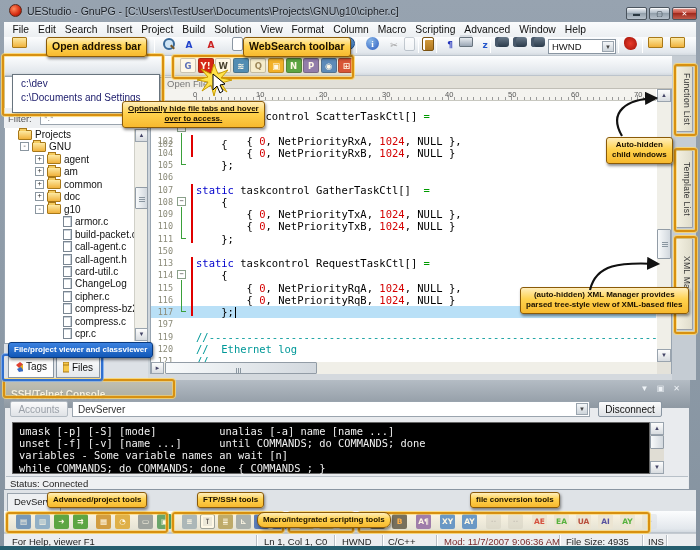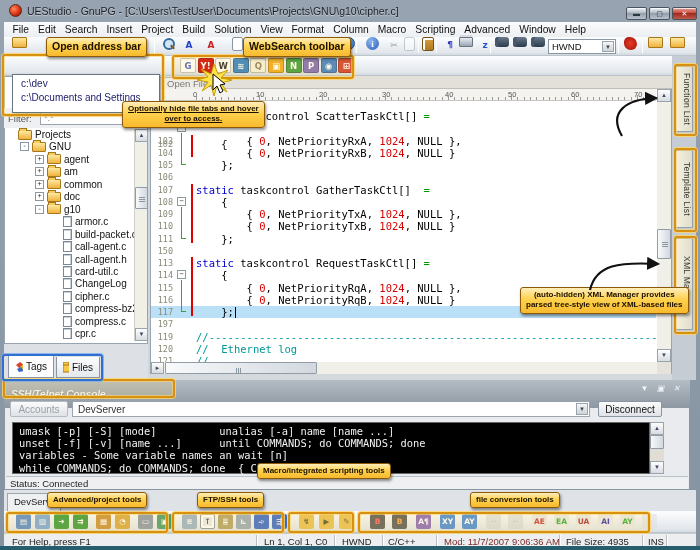--- a/index.html
+++ b/index.html
@@ -89,21 +89,21 @@
   .caret { position:absolute; width:1px; height:11px; background:#000; }
   
   #vsb { left:657px; top:89px; width:14px; height:273px; background:#f0efe8; }
   #hsb { left:151px; top:362px; width:506px; height:12px; background:#f0efe8; }
   #corner { left:657px; top:362px; width:14px; height:12px; background:#e4e2da; }
   
   #rstrip { left:672px; top:56px; width:24px; height:324px; background:#c5ccd3; }
   .vtab { position:absolute; left:3px; width:18px; background:linear-gradient(90deg,#f4f1e2,#e0ddcc); border:1px solid #9aa0a8; border-radius:2px 0 0 2px; writing-mode:vertical-rl; font-size:8.5px; color:#333; text-align:center; padding:3px 0; letter-spacing:.3px; }
   
   #console { left:4px; top:380px; width:686px; height:110px; background:#e9ebee; border:1px solid #8a96a2; }
-  #con-head { left:4px; top:380px; width:686px; height:28px; background:linear-gradient(#b4bcc4,#8e98a2); display:flex; align-items:center;font-style:italic; }
+  #con-head { left:4px; top:380px; width:686px; height:28px; background:linear-gradient(#b4bcc4,#8e98a2); display:flex; align-items:center; }
   #con-title { font-size:10px; font-weight:bold; color:#f2f5f8; margin-left:7px; text-shadow:0 1px 1px rgba(0,0,0,.3); }
   .chbtn { position:absolute; top:3px; width:13px; height:12px; font-size:8px; color:#eef2f6; text-align:center; line-height:12px; }
   #con-toolbar { left:6px; top:400px; width:682px; height:20px; }
   .btn { position:absolute; height:16px; background:linear-gradient(#fbfbfb,#dfe2e6); border:1px solid #8a96a2; border-radius:2px; font-size:10px; text-align:center; color:#111; padding-top:2px; }
   #btn-accounts { left:4px; top:1px; width:58px; color:#9aa0a8; border-color:#b2bac2; }
   #srv-combo { position:absolute; left:66px; top:1px; width:518px; height:16px; background:#fff; border:1px solid #9aa4ae; font-size:10px; color:#333; padding:2px 5px; }
   #srv-combo .arr { top:1px; right:1px; height:12px; line-height:11px; }
   #btn-disc { left:592px; top:1px; width:64px; }
   #term { left:12px; top:422px; width:638px; height:52px; background:#000; border:1px solid #666; z-index:2; }
   #term pre { font:10.4px/12.2px "DejaVu Sans Mono",monospace; color:#f0f0f0; padding:2px 0 0 6px; }
@@ -514,21 +514,21 @@
       <div class="ic" style="left: 482px; color: rgb(136, 136, 153); background: rgb(200, 204, 208); opacity: 0.45; top: 3px; width: 15px; height: 15px; font-size: 7.5px;">··</div>
       <div class="ic" style="left: 504px; color: rgb(136, 136, 153); background: rgb(200, 204, 208); opacity: 0.45; top: 3px; width: 15px; height: 15px; font-size: 7.5px;">··</div>
       <div class="ic" style="left: 528px; color: rgb(204, 51, 51); background: rgb(232, 232, 232); top: 3px; width: 15px; height: 15px; font-size: 7.5px;">AE</div>
       <div class="ic" style="left: 550px; color: rgb(51, 170, 51); background: rgb(232, 232, 232); top: 3px; width: 15px; height: 15px; font-size: 7.5px;">EA</div>
       <div class="ic" style="left: 572px; color: rgb(170, 51, 51); background: rgb(232, 232, 232); top: 3px; width: 15px; height: 15px; font-size: 7.5px;">UA</div>
       <div class="ic" style="left: 594px; color: rgb(51, 51, 170); background: rgb(232, 232, 232); top: 3px; width: 15px; height: 15px; font-size: 7.5px;">AI</div>
       <div class="ic" style="left: 616px; color: rgb(51, 170, 51); background: rgb(232, 232, 232); top: 3px; width: 15px; height: 15px; font-size: 7.5px;">AY</div>
       <div class="ic" style="left: 638px; color: rgb(153, 153, 170); background: rgb(216, 220, 224); opacity: 0.45; top: 3px; width: 15px; height: 15px; font-size: 7.5px;">··</div>
     </div>
   <div class="abs" id="statusbar">
-      <div class="st" style="left: 8px; color: rgb(34, 34, 34);">For Help, press F1</div>
+      <div class="st" style="left: 8px; color: rgb(34, 34, 34);">For Help, viewer F1</div>
       <div class="st" style="left: 260px; color: rgb(34, 34, 34);">Ln 1, Col 1, C0</div>
       <div class="st" style="left: 338px; color: rgb(34, 34, 34);">HWND</div>
       <div class="st" style="left: 384px; color: rgb(34, 34, 34);">C/C++</div>
       <div class="st" style="left: 440px; color: rgb(122, 42, 42);">Mod: 11/7/2007 9:06:36 AM</div>
       <div class="st" style="left: 562px; color: rgb(34, 34, 34);">File Size: 4935</div>
       <div class="st" style="left: 644px; color: rgb(34, 34, 34);">INS</div>
       <div class="st" style="left: 694px; color: rgb(170, 176, 182); margin-left: 30px;">CAP</div>
       <div class="stsep" style="left: 252px;"></div>
       <div class="stsep" style="left: 330px;"></div>
       <div class="stsep" style="left: 378px;"></div>
@@ -546,26 +546,29 @@
     <div class="hibox hibox-fill" style="left: 3px; top: 379px; width: 172px; height: 19px;"></div>
     <div class="hibox hibox-fill" style="left: 6px; top: 512px; width: 162px; height: 21px;"></div>
     <div class="hibox hibox-fill" style="left: 172px; top: 512px; width: 112px; height: 21px;"></div>
     <div class="hibox hibox-fill" style="left: 288px; top: 512px; width: 66px; height: 21px;"></div>
     <div class="hibox hibox-fill" style="left: 358px; top: 512px; width: 292px; height: 21px;"></div>
     <div class="hibox" style="left: 2px; top: 354px; width: 101px; height: 27px; border-color: rgb(47, 111, 208); box-shadow: rgba(120, 170, 240, 0.8) 0px 0px 0px 1px;"></div>
     <div class="co co-big" style="left: 46px; top: 37px;">Open address bar</div>
     <div class="co co-big" style="left: 243px; top: 37px;">WebSearch toolbar</div>
     <div class="co" style="left: 122px; top: 101px; text-decoration: underline;">Optionally hide file tabs and hover
 over to access.</div>
+    <div class="co" style="left: 606px; top: 137px;">Auto-hidden
+child windows</div>
     <div class="co" style="left: 47px; top: 492px;">Advanced/project tools</div>
     <div class="co" style="left: 520px; top: 287px;">(auto-hidden) XML Manager provides
 parsed tree-style view of XML-based files</div>
     <div class="co" style="left: 197px; top: 492px;">FTP/SSH tools</div>
-    <div class="co" style="left: 257px; top: 463px;">Macro/integrated scripting tools</div>
+    <div class="co" style="left: 257px; top: 512px; border-radius: 7px;">Macro/integrated scripting tools</div>
     <div class="co" style="left: 470px; top: 492px;">file conversion tools</div>
+    <div class="co co-blue" style="left: 8px; top: 342px;">File/project viewer and classviewer</div>
     <svg class="overlay" width="700" height="550">
       <defs>
         <marker id="ah" markerWidth="8" markerHeight="8" refX="5" refY="3" orient="auto">
           <path d="M0,0 L6,3 L0,6 z" fill="#111"></path>
         </marker>
       </defs>
       <path d="M 622 136 C 608 112, 626 99, 656 98" fill="none" stroke="#111" stroke-width="2.2" marker-end="url(#ah)"></path>
       <path d="M 590 290 C 596 264, 620 262, 658 264" fill="none" stroke="#111" stroke-width="2.2" marker-end="url(#ah)"></path>
       <g>
         <polygon points="214,64 218,74 228,70 221,78 232,80 221,83 227,92 217,85 214,96 211,85 202,91 208,82 197,80 208,77 201,69 211,74" fill="#ffe34c" stroke="#c89b00" stroke-width="1"></polygon>

